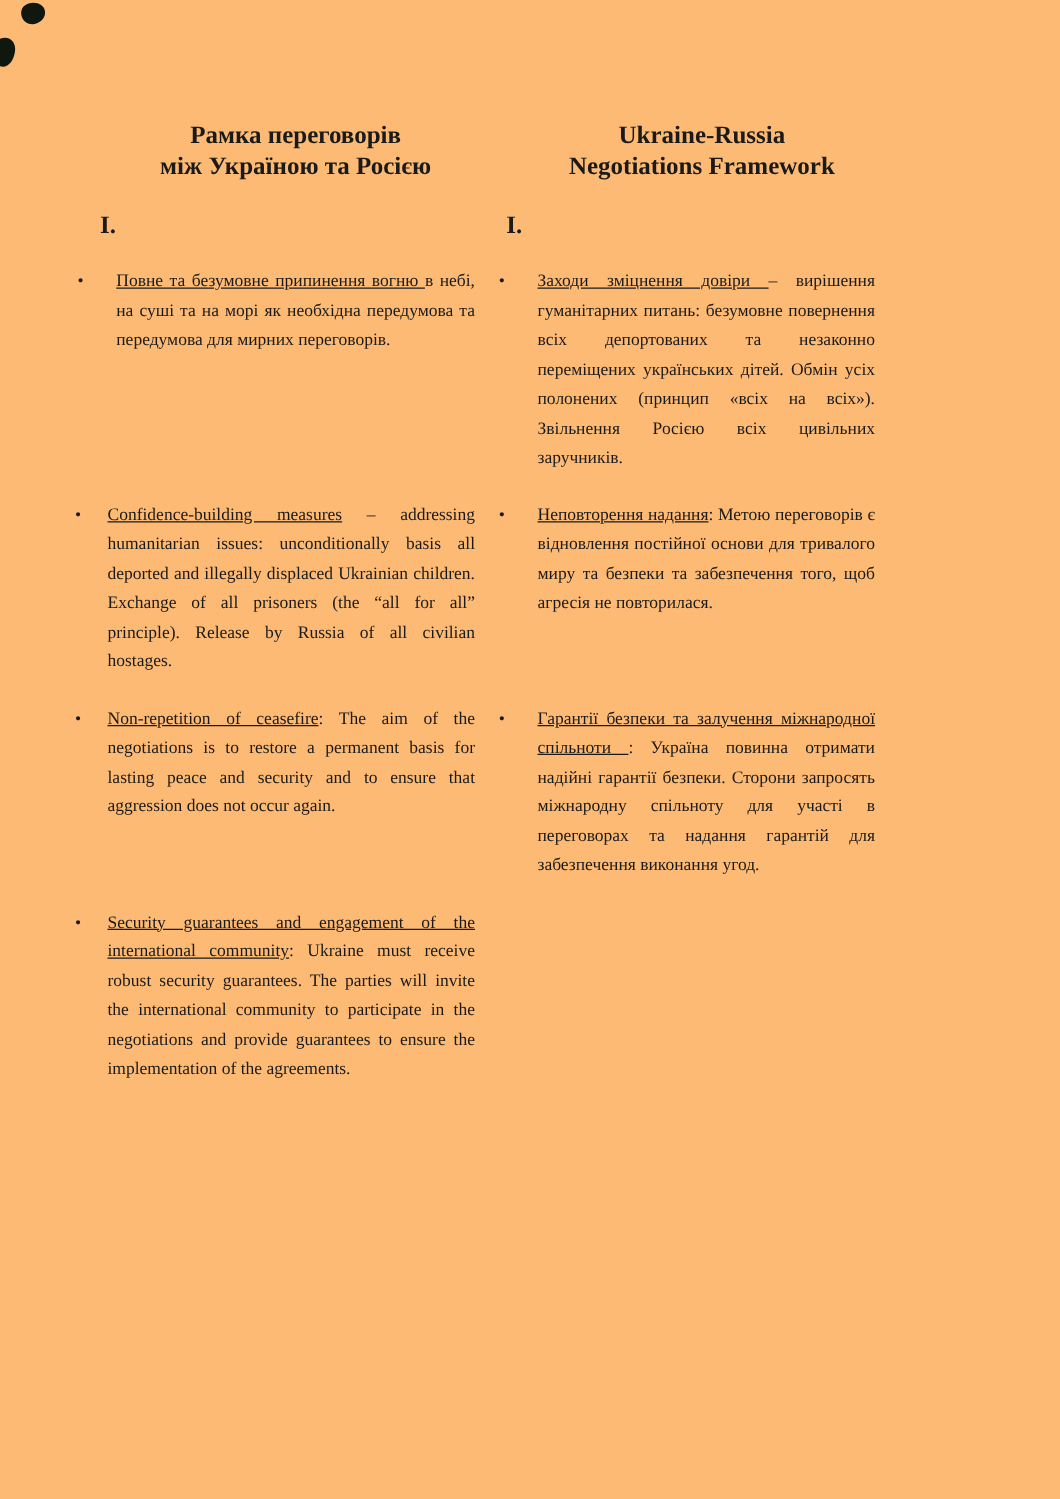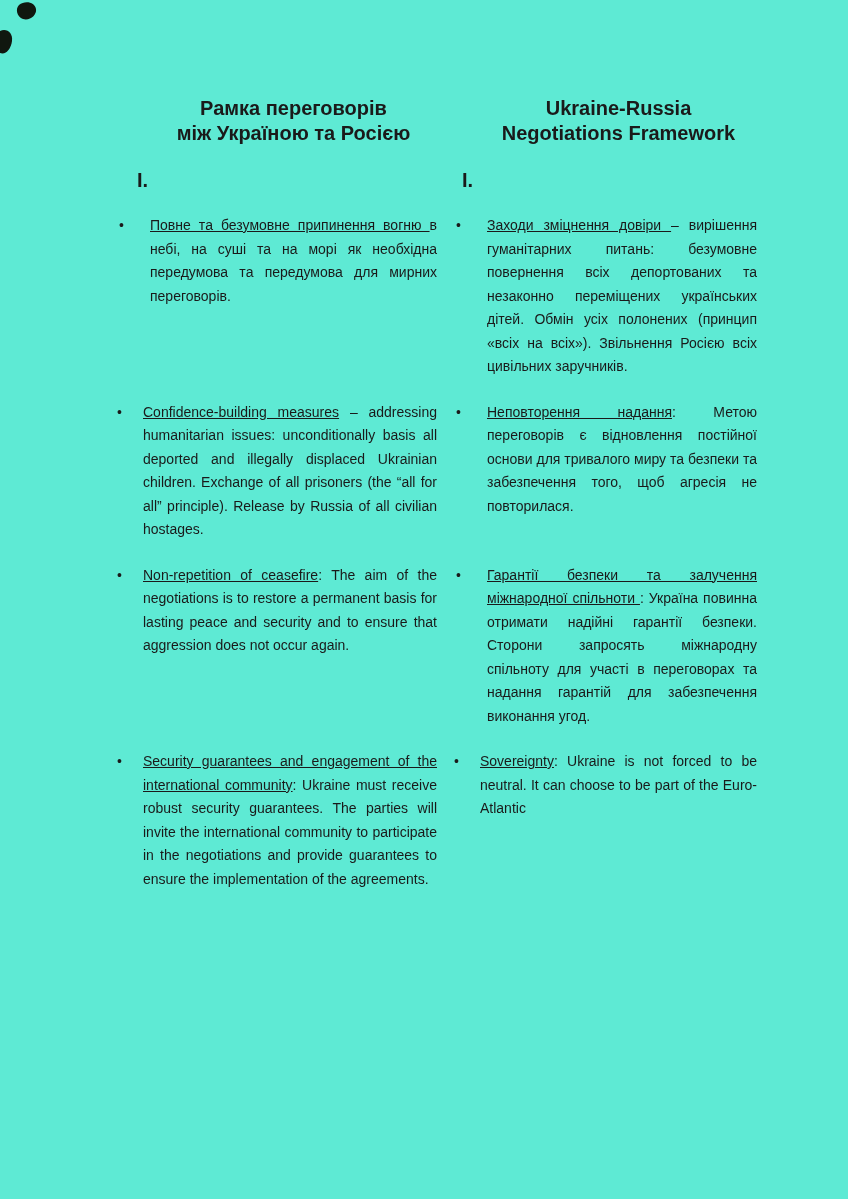--- a/index.html
+++ b/index.html
@@ -1,25 +1,25 @@
 <!DOCTYPE html>
 <html><head>
 <meta charset="utf-8">
 <style>
   html, body { margin: 0; padding: 0; background: #ffffff; }
   .page {
     position: relative;
     width: 848px;
     height: 1199px;
-    background: #5eead4;
+    background: #fdba74;
     overflow: hidden;
-    font-family: Liberation Sans, sans-serif;
+    font-family: Liberation Serif, serif;
     color: #1a1a1a;
     box-sizing: border-box;
-    padding: 96px 108px 0 117px;
+    padding: 96px 108px 0 60px;
   }
   .doc-grid {
     display: grid;
     grid-template-columns: 320px 303px;
     column-gap: 17px;
     row-gap: 22px;
   }
   .cell { min-width: 0; }
   
   .title {
@@ -98,18 +98,15 @@
       <li><span class="u">Non-repetition of ceasefire</span><span>: The aim of the negotiations is to restore a permanent basis for lasting peace and security and to ensure that aggression does not occur again.</span></li>
     </ul>
 
     <ul class="cell blist blist-uk">
       <li><span class="u">Гарантії безпеки та залучення міжнародної спільноти </span><span>: Україна повинна отримати надійні гарантії безпеки. Сторони запросять міжнародну спільноту для участі в переговорах та надання гарантій для забезпечення виконання угод.</span></li>
     </ul>
     <ul class="cell blist blist-en">
       <li><span class="u">Security guarantees and engagement of the international community</span><span>: Ukraine must receive robust security guarantees. The parties will invite the international community to participate in the negotiations and provide guarantees to ensure the implementation of the agreements.</span></li>
     </ul>
 
-    <ul class="cell blist blist-en">
-      <li><span class="u">Sovereignty</span><span>: Ukraine is not forced to be neutral. It can choose to be part of the Euro-Atlantic</span></li>
-    </ul>
 
   </div>
 </div>
 
 </body></html>

